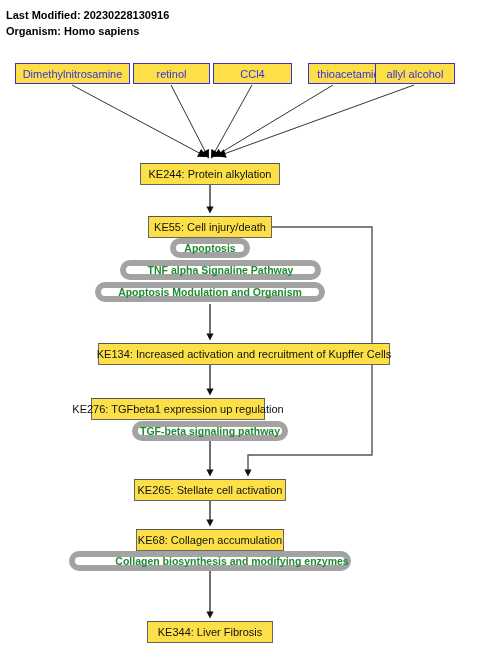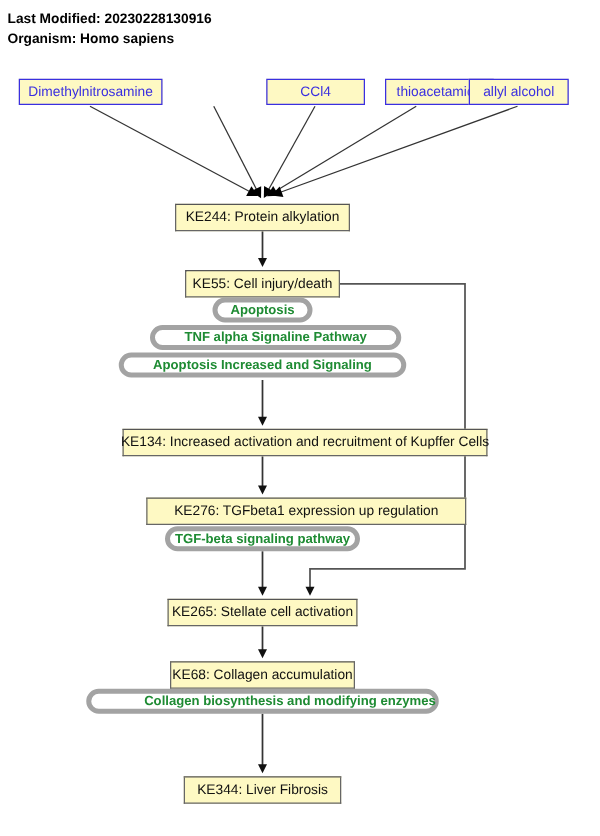--- a/index.html
+++ b/index.html
@@ -49,41 +49,41 @@
     pointer-events: none;
   }
 
   
   .node {
     position: absolute;
     box-sizing: border-box;
     display: flex;
     align-items: center;
     justify-content: center;
-    background: #fef9c3;
+    background: #fde047;
     white-space: nowrap;
   }
 
   .stressor {
     border: 1px solid #3a2fe0;
     color: #3a2fe0;
     font-size: 11px;
     height: 21px;
   }
 
   .ke {
     border: 1px solid #666666;
     border-top-color: #555555;
     color: #111111;
     font-size: 11px;
     height: 22px;
   }
 
   .pathway {
-    border: 4px solid #a3a3a3;
+    border: 6px solid #a3a3a3;
     color: #1e8b33;
     font-size: 10.5px;
     font-weight: bold;
     height: 20px;
     border-radius: 11px;
     background: #ffffff;
   }
 </style>
 </head>
 <body>
@@ -123,60 +123,63 @@
     </g>
 
     <g fill="none" stroke="#555555" stroke-width="1.4">
       <path d="M272,227 L372,227 L372,455 L248,455 L248,473" marker-end="url(#ah)"></path>
     </g>
   </svg>
 
   <div class="node stressor" style="left:15px; top:63px; width:115px;">
     <span>Dimethylnitrosamine</span>
   </div>
+  <div class="node stressor" style="left:133px; top:63px; width:77px;">
+    <span>retinol</span>
+  </div>
   <div class="node stressor" style="left:213px; top:63px; width:79px;">
     <span>CCl4</span>
   </div>
   <div class="node stressor" style="left:308px; top:63px; width:87px;">
     <span>thioacetamide</span>
   </div>
   <div class="node stressor" style="left:375px; top:63px; width:80px;">
     <span>allyl alcohol</span>
   </div>
 
   <div class="node ke" style="left:140px; top:163px; width:140px;">
     <span>KE244: Protein alkylation</span>
   </div>
   <div class="node ke" style="left:148px; top:216px; width:124px;">
     <span>KE55: Cell injury/death</span>
   </div>
   <div class="node ke" style="left:64px; top:343px; width:292px;margin-left:34px;">
     <span>KE134: Increased activation and recruitment of Kupffer Cells</span>
   </div>
-  <div class="node ke" style="left:117px; top:398px; width:256px;">
+  <div class="node ke" style="left:91px; top:398px; width:174px;">
     <span>KE276: TGFbeta1 expression up regulation</span>
   </div>
   <div class="node ke" style="left:134px; top:479px; width:152px;">
     <span>KE265: Stellate cell activation</span>
   </div>
   <div class="node ke" style="left:136px; top:529px; width:148px;">
     <span>KE68: Collagen accumulation</span>
   </div>
   <div class="node ke" style="left:147px; top:621px; width:126px;align-items:center;">
     <span>KE344: Liver Fibrosis</span>
   </div>
 
   <div class="node pathway" style="left:170px; top:238px; width:80px;">
     <span>Apoptosis</span>
   </div>
   <div class="node pathway" style="left:120px; top:260px; width:201px;">
     <span>TNF alpha Signaline Pathway</span>
   </div>
   <div class="node pathway" style="left:95px; top:282px; width:230px;">
-    <span>Apoptosis Increased and Signaling</span>
+    <span>Apoptosis Modulation and Organism</span>
   </div>
   <div class="node pathway" style="left:132px; top:421px; width:156px;">
     <span>TGF-beta signaling pathway</span>
   </div>
   <div class="node pathway" style="left:69px; top:551px; width:282px;padding-left:44px;">
     <span>Collagen biosynthesis and modifying enzymes</span>
   </div>
 
 </div>
 

